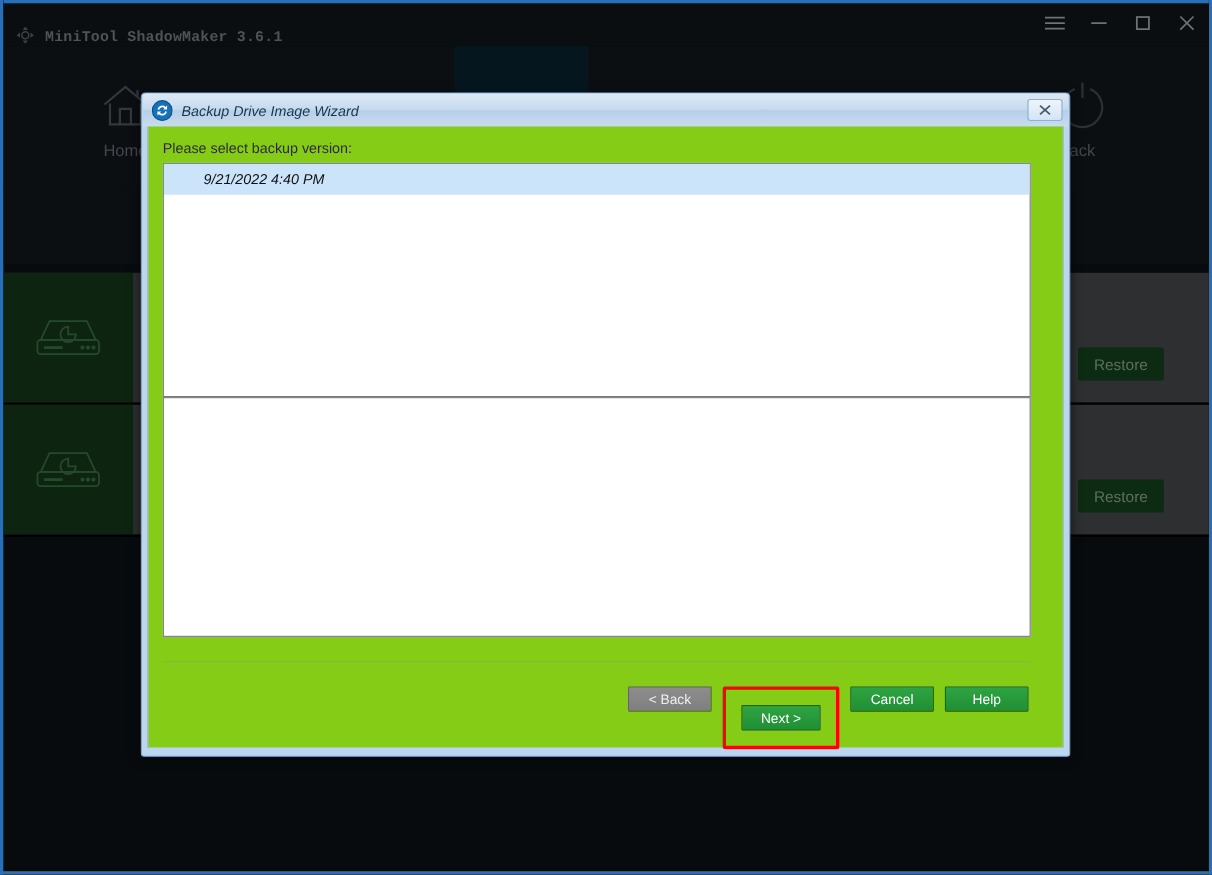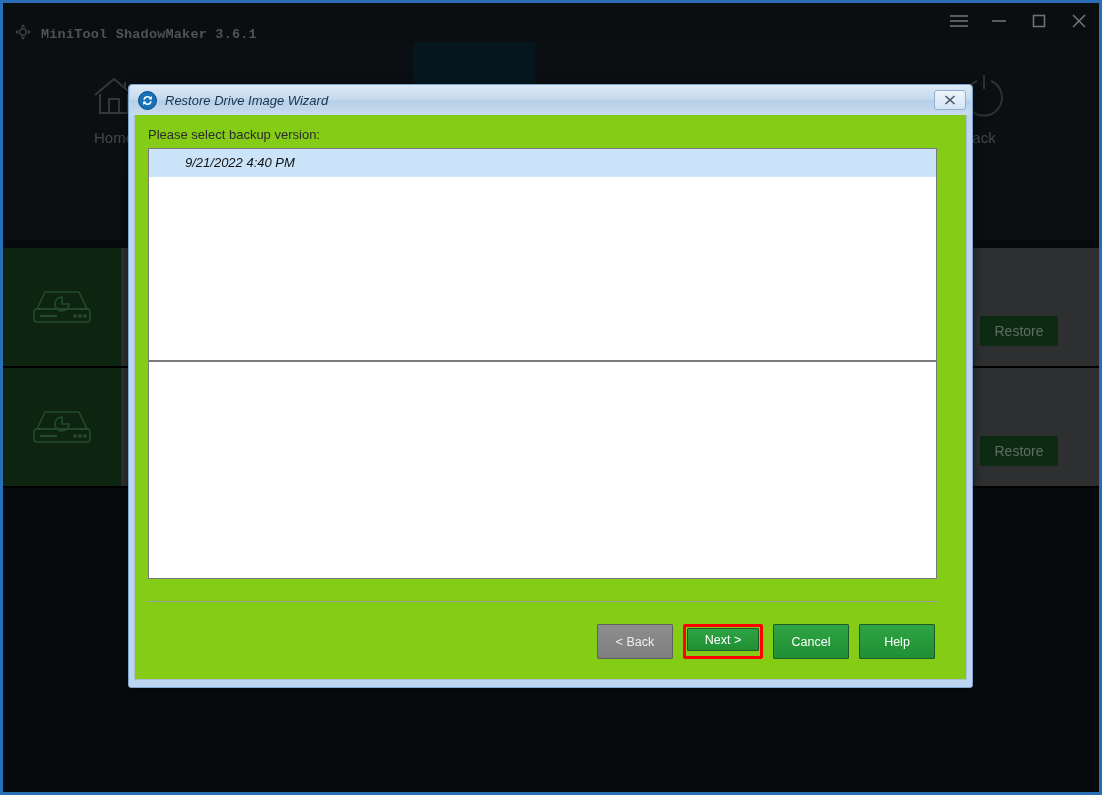--- a/index.html
+++ b/index.html
@@ -243,36 +243,36 @@
 
   #dialog-buttons {
     margin-top: 22px;
     width: 789px;
     display: flex;
     justify-content: flex-end;
     gap: 10px;
     padding-right: 2px;
   }
   .dlg-btn {
-    width: 76px; height: 35px;
+    width: 76px; height: 23px;
     font-size: 12.5px;
     color: #ffffff;
     display: flex; align-items: center; justify-content: center;
     border: 1px solid #1d5c27;
     background: linear-gradient(180deg,#2fa444 0%, #1f8f33 100%);
     border-radius: 1px;
   }
   .dlg-btn.disabled {
     background: linear-gradient(180deg,#8d8d8d 0%, #7f7f7f 100%);
     border-color: #5f5f5f;
     color: #efefef;
   }
   #btn-next-wrap {
     border: 3px solid #ff0000;
-    padding: 1px;
+    padding: 14px;
     border-radius: 2px;
     display: inline-block;
     line-height: 0;
   }
   #btn-next-wrap .dlg-btn { width: 72px; height: 23px; }
 </style>
 </head>
 <body>
 
 <div id="app-window">
@@ -406,21 +406,21 @@
 <div id="dialog">
 
   <div id="dialog-titlebar">
     <span id="dialog-icon">
       <svg width="19" height="19" viewBox="0 0 19 19">
         <circle cx="9.5" cy="9.5" r="9" fill="#1572b8" stroke="#0d4f80" stroke-width="1"></circle>
         <path d="M5.2 8.4 A4.4 4.4 0 0 1 12.6 6.2 L13.9 5.0 L13.9 8.6 L10.4 8.6 L11.6 7.4 A3 3 0 0 0 6.6 8.9 Z" fill="#ffffff"></path>
         <path d="M13.8 10.6 A4.4 4.4 0 0 1 6.4 12.8 L5.1 14.0 L5.1 10.4 L8.6 10.4 L7.4 11.6 A3 3 0 0 0 12.4 10.1 Z" fill="#ffffff"></path>
       </svg>
     </span>
-    <span id="dialog-title-text">Restore Drive Image Wizard</span>
+    <span id="dialog-title-text">Backup Drive Image Wizard</span>
     <div id="dialog-close">
       <svg width="14" height="12" viewBox="0 0 14 12">
         <g stroke="#4a5a6b" stroke-width="1.6">
           <line x1="2.5" y1="2" x2="11.5" y2="10"></line>
           <line x1="11.5" y1="2" x2="2.5" y2="10"></line>
         </g>
       </svg>
     </div>
   </div>
 

